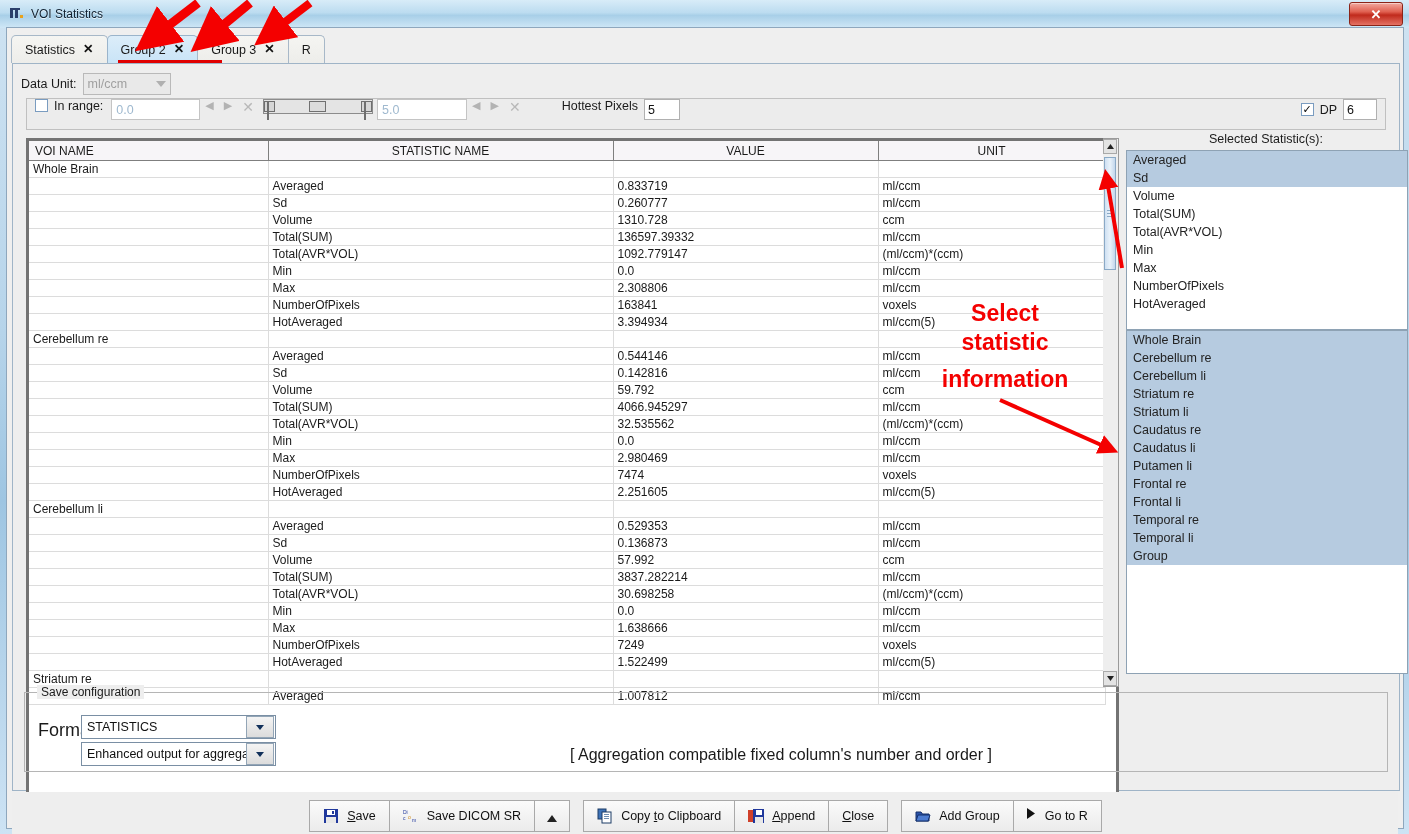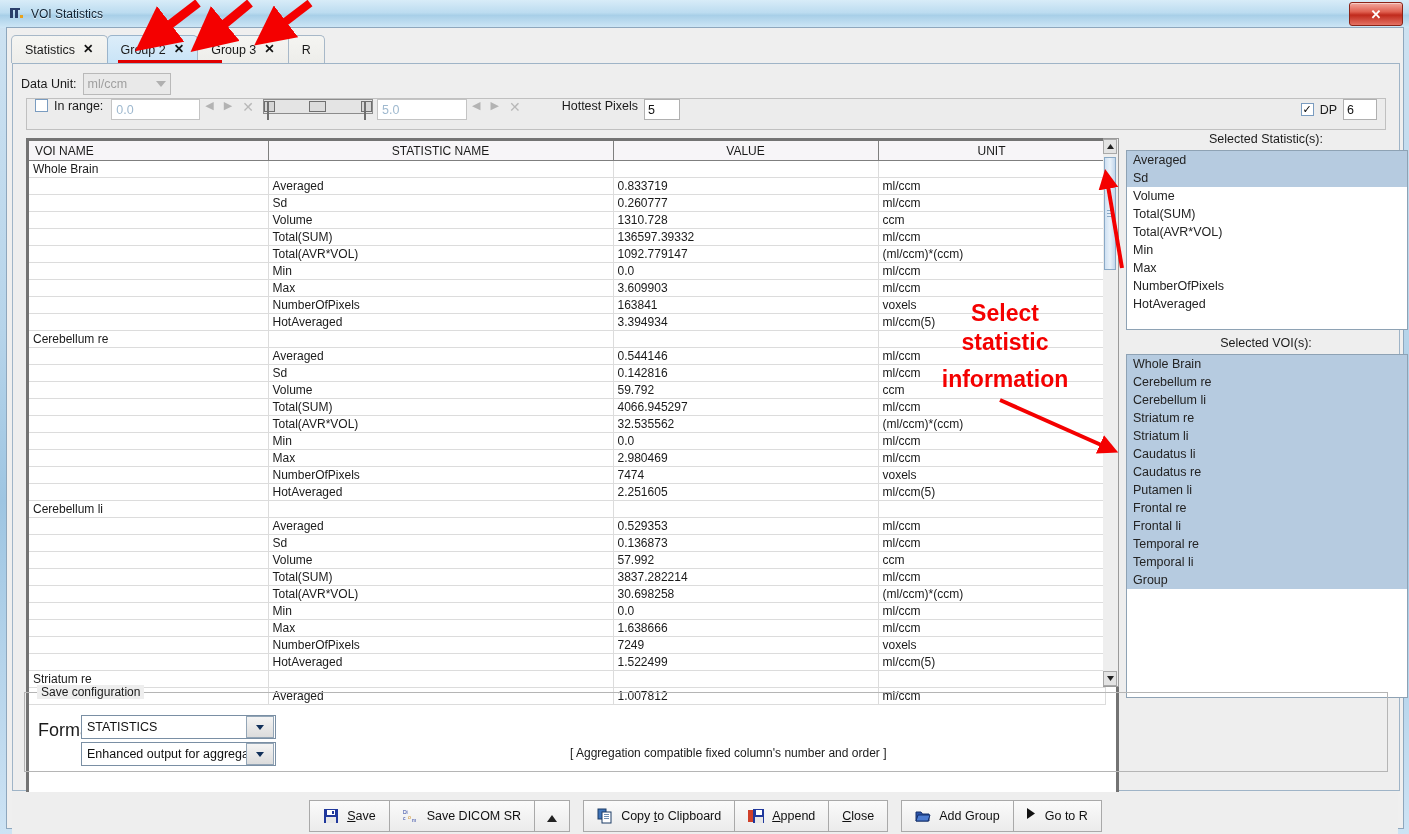--- a/index.html
+++ b/index.html
@@ -229,21 +229,21 @@
   .combo .txt { padding-left: 5px; flex: 1; white-space: nowrap; overflow: hidden; }
   .combo .btn {
     width: 20px; height: 22px; margin: 0 1px 0 0;
     background: linear-gradient(to bottom,#f4f4f4,#dcdcdc);
     border: 1px solid #93a5b6; box-sizing: border-box;
     display: flex; align-items: center; justify-content: center;
   }
   .combo .btn i { width:0;height:0;border-left:4px solid transparent;border-right:4px solid transparent;border-top:5px solid #11305a; display:block;}
   #fmt-combo { position: absolute; left: 56px; top: 22px; width: 195px; }
   #agg-combo { position: absolute; left: 56px; top: 49px; width: 195px; }
-  .agg-note { position: absolute; left: 545px; top: 53px; font-size: 12px; color: #1a1a1a; }
+  .agg-note { position: absolute; left: 545px; top: 53px; font-size: 16px; color: #1a1a1a; }
 
   
   .btnbar {
     position: absolute; left: 5px; top: 764px; width: 1386px; height: 48px;
     background: #eeeeee;
     display: flex; align-items: center; justify-content: center; gap: 0;
   }
   .bgroup { display: flex; align-items: center; }
   .btn {
     height: 32px; box-sizing: border-box;
@@ -396,21 +396,21 @@
               </tr>
               <tr>
                 <td></td>
                 <td>Min</td>
                 <td>0.0</td>
                 <td>ml/ccm</td>
               </tr>
               <tr>
                 <td></td>
                 <td>Max</td>
-                <td>3.609903</td>
+                <td>2.308806</td>
                 <td>ml/ccm</td>
               </tr>
               <tr>
                 <td></td>
                 <td>NumberOfPixels</td>
                 <td>163841</td>
                 <td>voxels</td>
               </tr>
               <tr>
                 <td></td>
@@ -580,29 +580,28 @@
             <div class="li sel">Averaged</div>
             <div class="li sel">Sd</div>
             <div class="li">Volume</div>
             <div class="li">Total(SUM)</div>
             <div class="li">Total(AVR*VOL)</div>
             <div class="li">Min</div>
             <div class="li">Max</div>
             <div class="li">NumberOfPixels</div>
             <div class="li">HotAveraged</div>
           </div>
-        <div class="panel-caption" style="margin-top:6px">Selected VOI(s):</div>
         <div class="listbox" id="voi-list">
             <div class="li sel">Whole Brain</div>
             <div class="li sel">Cerebellum re</div>
             <div class="li sel">Cerebellum li</div>
             <div class="li sel">Striatum re</div>
             <div class="li sel">Striatum li</div>
+            <div class="li sel">Caudatus re</div>
             <div class="li sel">Caudatus li</div>
-            <div class="li sel">Caudatus re</div>
             <div class="li sel">Putamen li</div>
             <div class="li sel">Frontal re</div>
             <div class="li sel">Frontal li</div>
             <div class="li sel">Temporal re</div>
             <div class="li sel">Temporal li</div>
             <div class="li sel">Group</div>
           </div>
       </div>
 
       <div class="savecfg">

